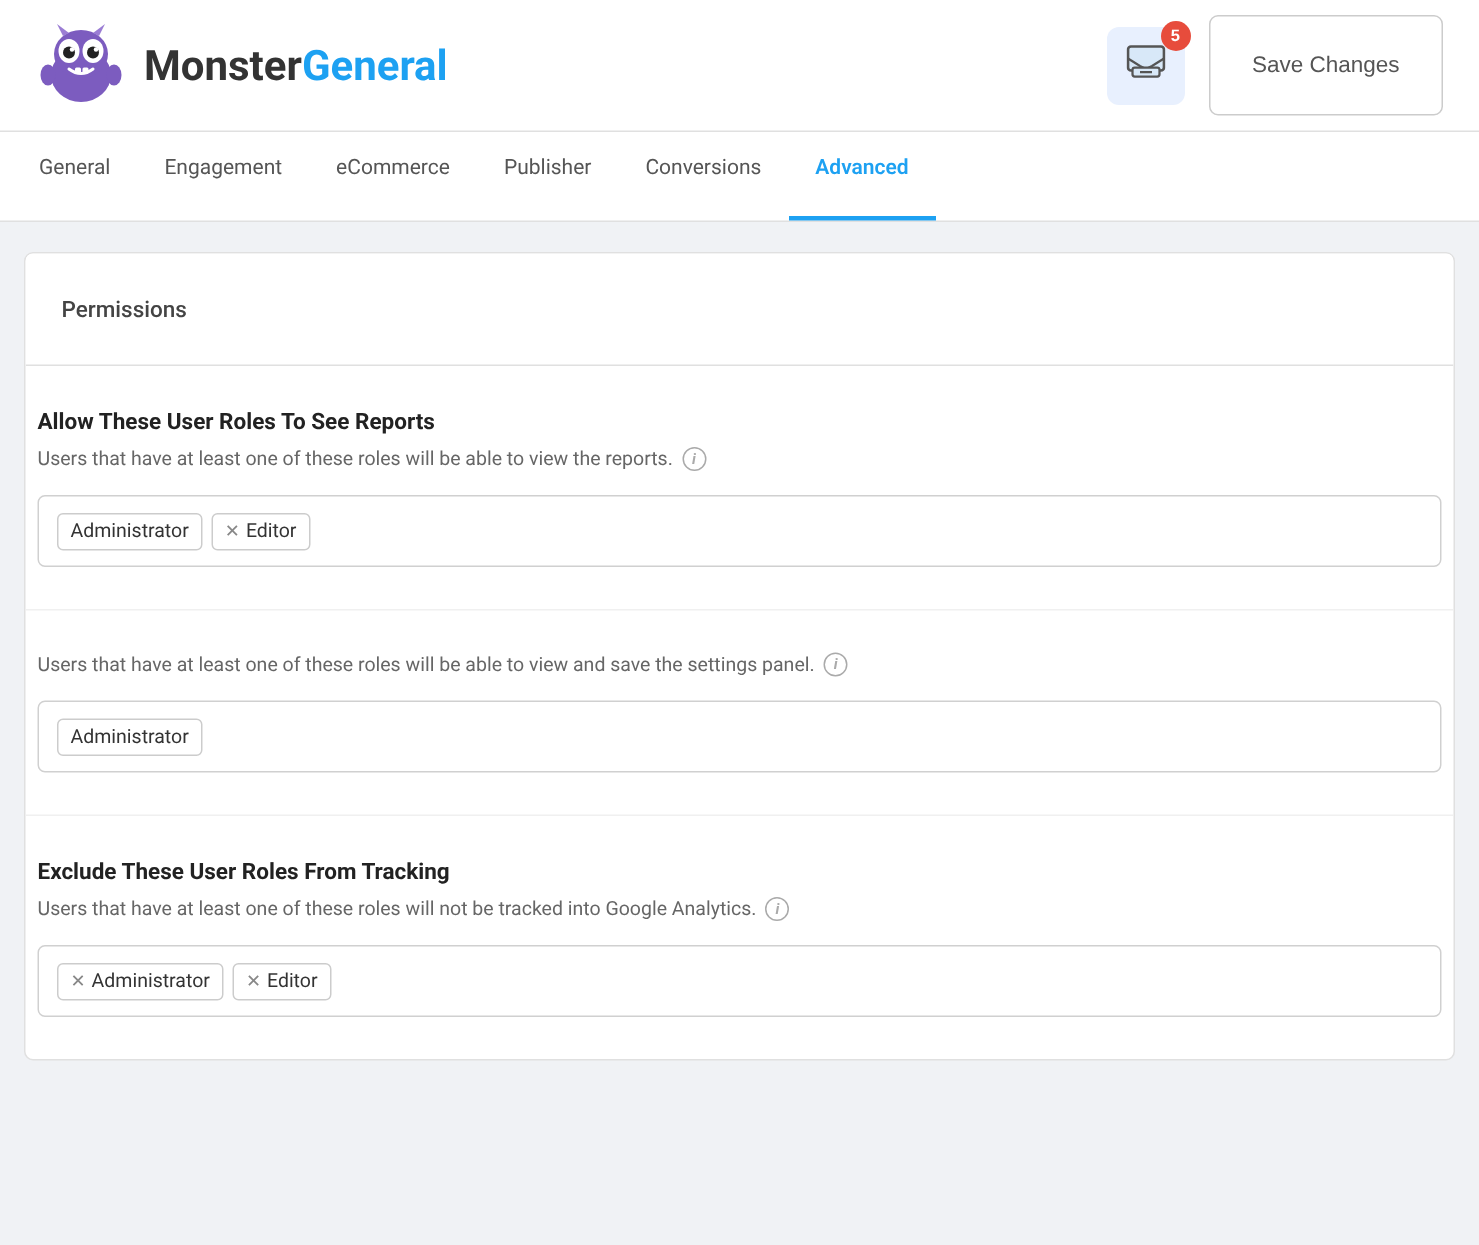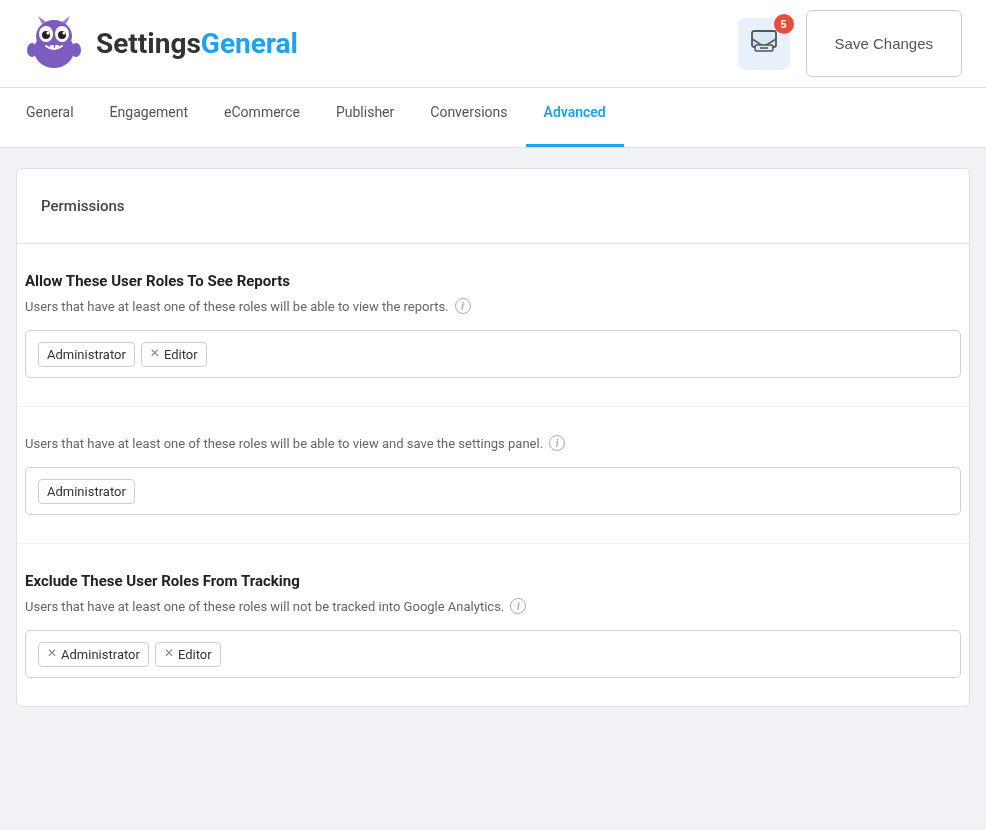--- a/index.html
+++ b/index.html
@@ -161,20 +161,21 @@
       border-radius: 5px;
       padding: 10px 12px;
       display: flex;
       flex-wrap: wrap;
       gap: 6px;
       min-height: 48px;
       align-items: center;
     }
     .tag {
       display: inline-flex;
+      align-items: center;
       gap: 4px;
       border: 1px solid #ccc;
       border-radius: 4px;
       padding: 4px 8px;
       font-size: 13px;
       color: #333;
       background: #fff;
     }
     .tag-remove {
       color: #888;
@@ -209,21 +210,21 @@
       <rect x="26" y="31" width="4" height="4" rx="1" fill="white"></rect>
       <rect x="31" y="31" width="4" height="4" rx="1" fill="white"></rect>
 
       <polygon points="18,10 14,2 22,8" fill="#9b7dd4"></polygon>
       <polygon points="42,10 46,2 38,8" fill="#9b7dd4"></polygon>
 
       <ellipse cx="8" cy="36" rx="5" ry="7" fill="#7c5cbf"></ellipse>
       <ellipse cx="52" cy="36" rx="5" ry="7" fill="#7c5cbf"></ellipse>
     </svg>
     <div>
-      <span style="font-size:28px;font-weight:700;color:#333;">Settings</span><span style="font-size:28px;font-weight:700;color:#1DA1F2;">General</span>
+      <span style="font-size:28px;font-weight:700;color:#333;">Monster</span><span style="font-size:28px;font-weight:700;color:#1DA1F2;">General</span>
     </div>
   </div>
   <div class="header-right">
     <button class="notification-btn">
       <span class="notification-icon">
         
         <svg width="26" height="22" viewBox="0 0 26 22" fill="none" xmlns="http://www.w3.org/2000/svg">
           <rect x="1" y="1" width="24" height="16" rx="2" stroke="#555" stroke-width="1.8" fill="#d8e8f8"></rect>
           <path d="M1 9 L9 14 L13 16 L17 14 L25 9" stroke="#555" stroke-width="1.5" fill="none"></path>
           <rect x="4" y="15" width="18" height="6" rx="1.5" fill="#d8e8f8" stroke="#555" stroke-width="1.5"></rect>

